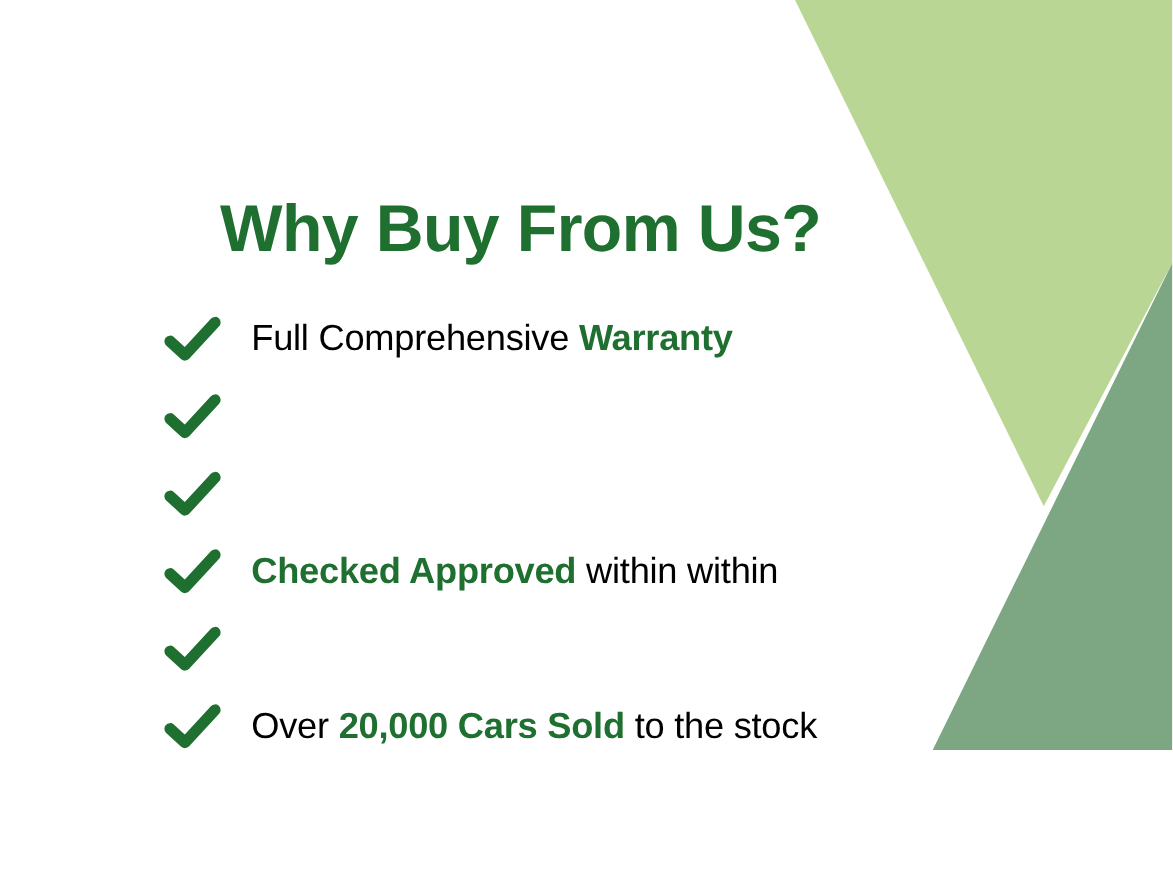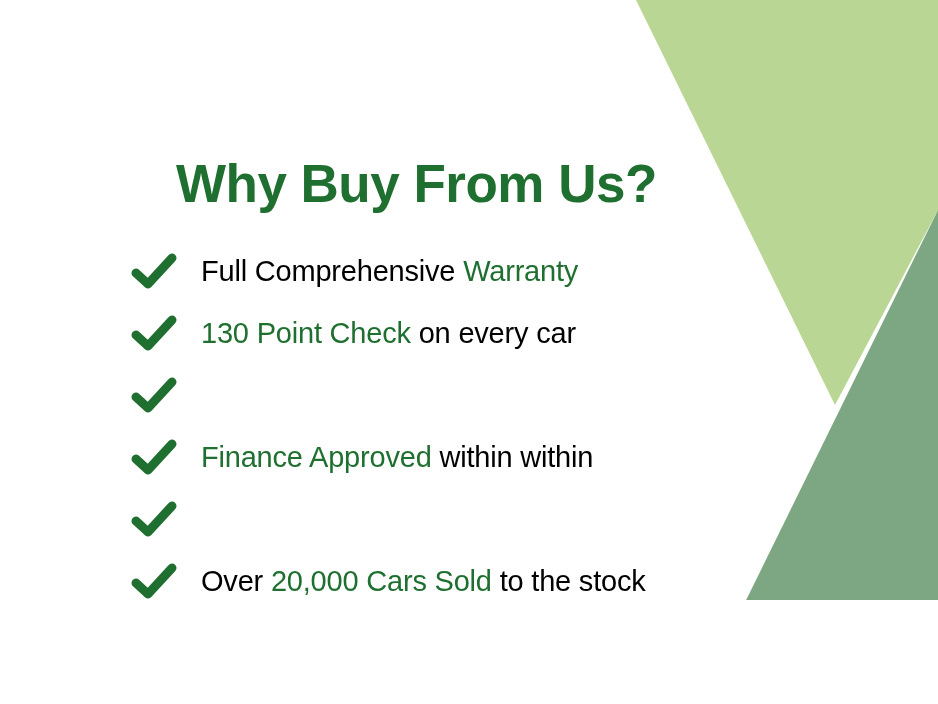--- a/index.html
+++ b/index.html
@@ -65,21 +65,21 @@
     display: block;
   }
   .benefit-text {
     font-size: 29px;
     line-height: 34px;
     color: #1b1b1b;
     white-space: nowrap;
     letter-spacing: -0.2px;
   }
   .benefit-text .em {
-    font-weight: normal;
+    font-weight: bold;
     color: #1f7030;
   }
   .benefit-text .plain {
     font-weight: normal;
     color: #000000;
   }
 </style>
 </head>
 <body>
 
@@ -98,32 +98,31 @@
         <li class="benefit-item">
           <span class="check-icon"><svg viewBox="0 0 46 40" width="46" height="40" aria-hidden="true">
               <path d="M5 22 L17 33 L41 7" fill="none" stroke="#1f7030" stroke-width="9" stroke-linecap="round" stroke-linejoin="round"></path>
             </svg></span>
           <span class="benefit-text"><span class="plain">Full Comprehensive </span><span class="em">Warranty</span></span>
         </li>
         <li class="benefit-item">
           <span class="check-icon"><svg viewBox="0 0 46 40" width="46" height="40" aria-hidden="true">
               <path d="M5 22 L17 33 L41 7" fill="none" stroke="#1f7030" stroke-width="9" stroke-linecap="round" stroke-linejoin="round"></path>
             </svg></span>
-          <span class="benefit-text"><span class="em">130 Point Check</span><span class="plain"> on every car</span></span>
         </li>
         <li class="benefit-item">
           <span class="check-icon"><svg viewBox="0 0 46 40" width="46" height="40" aria-hidden="true">
               <path d="M5 22 L17 33 L41 7" fill="none" stroke="#1f7030" stroke-width="9" stroke-linecap="round" stroke-linejoin="round"></path>
             </svg></span>
         </li>
         <li class="benefit-item">
           <span class="check-icon"><svg viewBox="0 0 46 40" width="46" height="40" aria-hidden="true">
               <path d="M5 22 L17 33 L41 7" fill="none" stroke="#1f7030" stroke-width="9" stroke-linecap="round" stroke-linejoin="round"></path>
             </svg></span>
-          <span class="benefit-text"><span class="em">Finance Approved</span><span class="plain"> within within</span></span>
+          <span class="benefit-text"><span class="em">Checked Approved</span><span class="plain"> within within</span></span>
         </li>
         <li class="benefit-item">
           <span class="check-icon"><svg viewBox="0 0 46 40" width="46" height="40" aria-hidden="true">
               <path d="M5 22 L17 33 L41 7" fill="none" stroke="#1f7030" stroke-width="9" stroke-linecap="round" stroke-linejoin="round"></path>
             </svg></span>
         </li>
         <li class="benefit-item">
           <span class="check-icon"><svg viewBox="0 0 46 40" width="46" height="40" aria-hidden="true">
               <path d="M5 22 L17 33 L41 7" fill="none" stroke="#1f7030" stroke-width="9" stroke-linecap="round" stroke-linejoin="round"></path>
             </svg></span>

